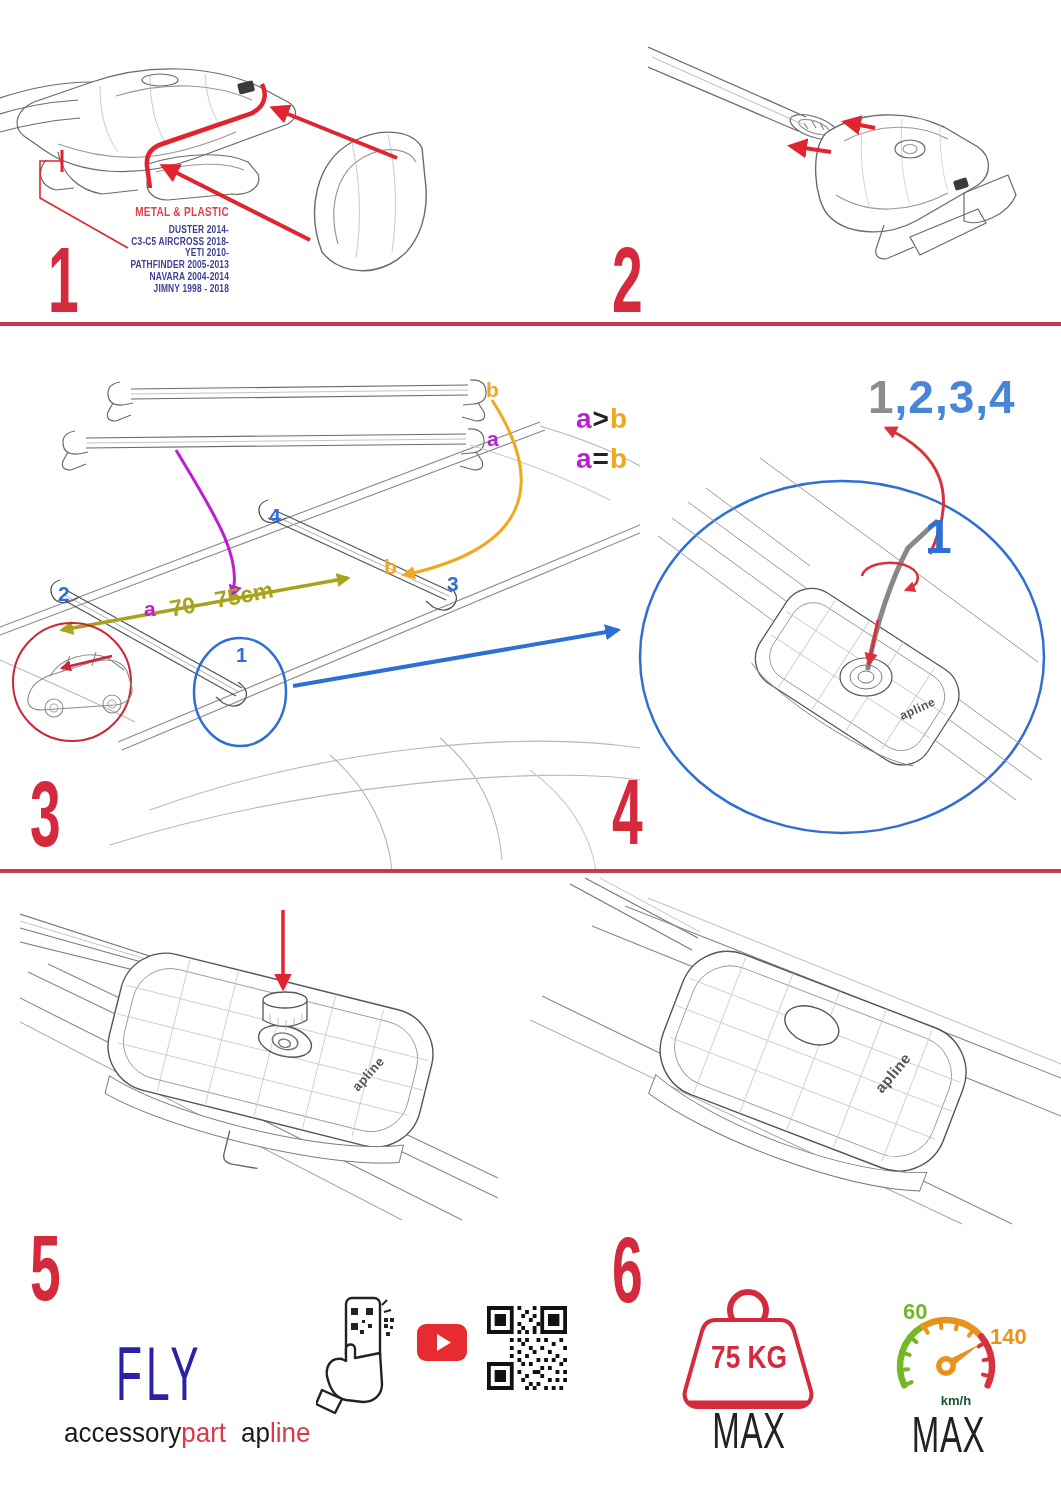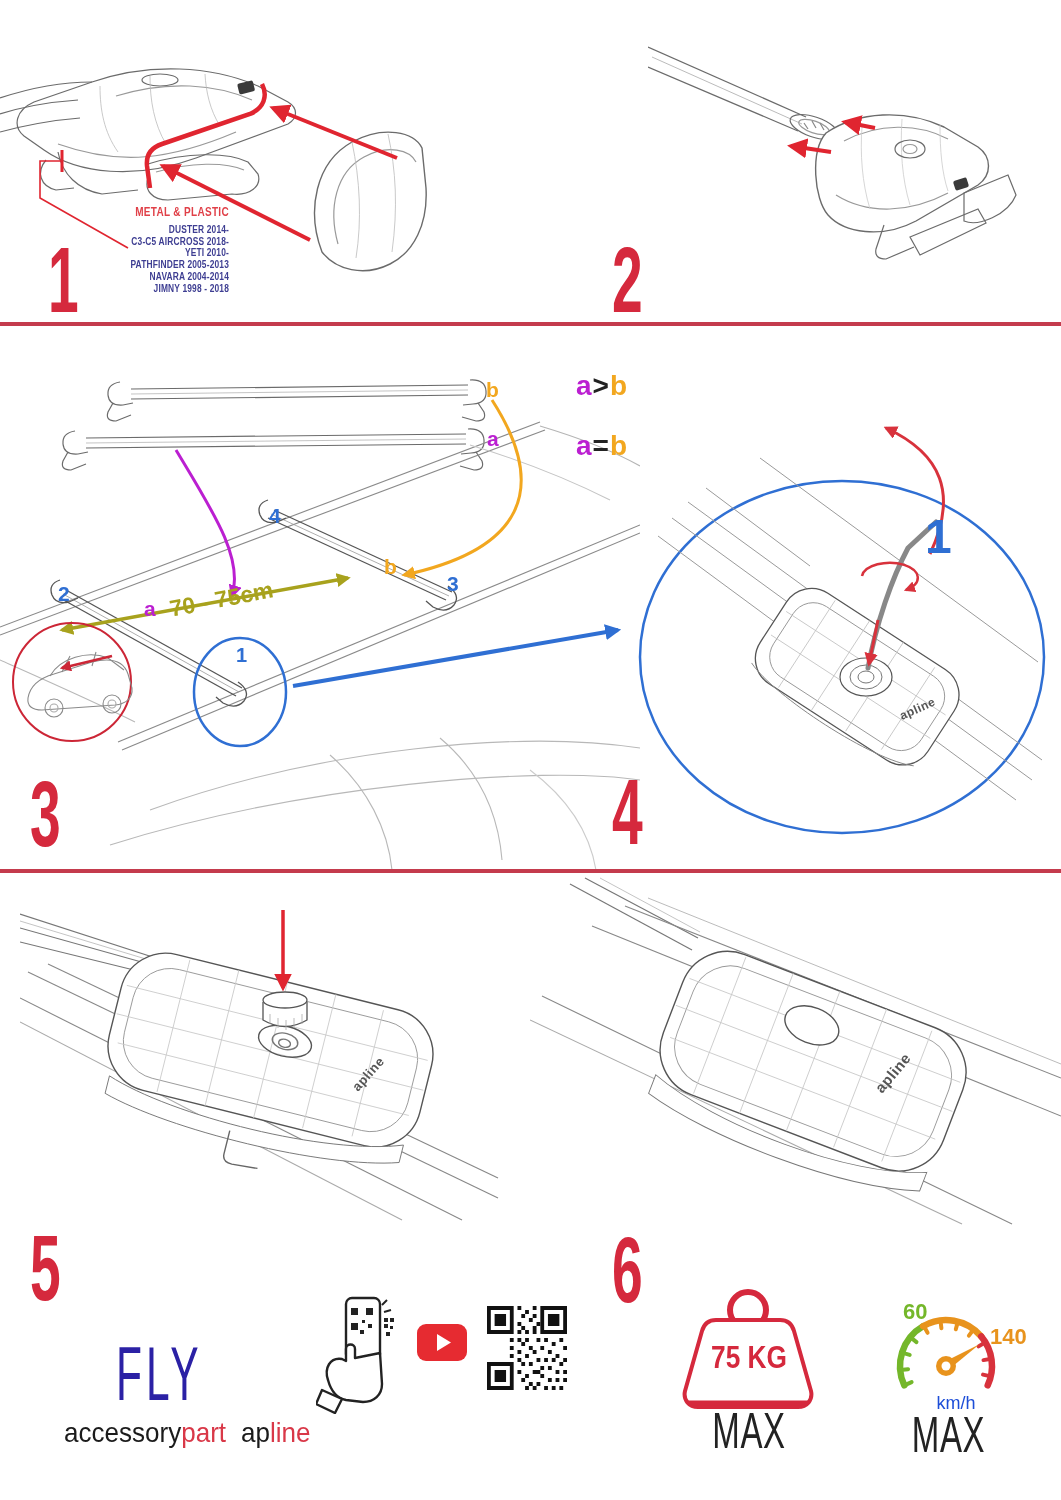--- a/index.html
+++ b/index.html
@@ -13,32 +13,32 @@
   .blue{color:#2f6fd3;font-weight:700;}
   .orange{color:#f2a71f;font-weight:700;}
   .purple{color:#bb1fd1;font-weight:700;}
   .dark{color:#222;font-weight:700;}
   .poslbl{font-size:21px;}
   .models-block{position:absolute;left:0;top:205px;width:229px;text-align:right;
                 transform:scaleX(.8);transform-origin:100% 0;}
   .material{font-size:12.5px;font-weight:700;color:#e04048;letter-spacing:.4px;margin-bottom:5px;}
   .model-line{font-size:10.5px;font-weight:700;color:#3e3e92;line-height:11.7px;letter-spacing:.2px;}
   .dist{transform:rotate(-11deg);transform-origin:0 50%;font-size:23px;font-weight:700;color:#a8a21d;}
-  .rule{font-size:28px;font-weight:700;letter-spacing:1px;}
+  .rule{font-size:28px;font-weight:700;letter-spacing:1px;margin-top:33px;}
   .seq{font-size:46px;font-weight:700;letter-spacing:1px;}
   .pt1{font-size:48px;font-weight:700;color:#2f6fd3;}
   .fly{font-size:76px;font-weight:400;color:#2b21a5;letter-spacing:7px;
        transform:scaleX(.56);transform-origin:0 0;}
   .logoline{font-size:28px;font-weight:400;letter-spacing:0;transform:scaleX(.93);transform-origin:0 0;}
   .logoline .k{color:#1b1b1b;} .logoline .r{color:#d93848;}
   .cnum{position:absolute;text-align:center;}
   .kg{font-size:32px;font-weight:700;color:#d5293d;transform:scaleX(.82);transform-origin:50% 0;}
   .maxtxt{font-size:50px;font-weight:400;color:#222;transform:scaleX(.66);transform-origin:50% 0;letter-spacing:1px;}
   .sp{font-size:22px;font-weight:700;}
-  .kmh{font-size:18px;color:#1d4ed8;font-weight:400;}
+  .kmh{font-size:13px;color:#14532d;font-weight:700;}
 </style>
 </head>
 <body>
 
 <div class="page">
 
   <svg class="art" style="left:0;top:40px" width="430" height="270" viewBox="0 0 430 270">
     <defs>
       <marker id="m1r" viewBox="0 0 10 10" refX="8" refY="5" markerWidth="5" markerHeight="5" orient="auto-start-reverse">
         <path d="M0,0L10,5L0,10z" fill="#e02530"></path>
@@ -248,24 +248,27 @@
   <span class="lbl blue poslbl" style="left:269px;top:505px">4</span>
   <span class="lbl blue poslbl" style="left:447px;top:573px">3</span>
   <span class="lbl orange poslbl" style="left:384px;top:556px">b</span>
   <span class="lbl purple poslbl" style="left:144px;top:598px">a</span>
   <span class="lbl blue" style="left:236px;top:645px;font-size:20px">1</span>
   <span class="lbl dist" style="left:170px;top:598px">70 - 75cm</span>
 
   <div class="lbl rule" style="left:576px;top:372px">
     <span class="purple">a</span><span class="dark">&gt;</span><span class="orange">b</span>
   </div>
-  <div class="lbl rule" style="left:576px;top:432px">
+  <div class="lbl rule" style="left:576px;top:412px">
     <span class="purple">a</span><span class="dark">=</span><span class="orange">b</span>
   </div>
 
+  <div class="lbl seq" style="left:868px;top:374px">
+    <span style="color:#8d8d8d">1</span><span style="color:#4a86d8">,2,3,4</span>
+  </div>
   <span class="lbl pt1" style="left:925px;top:513px">1</span>
 
   <div class="stepnum" style="left:30px;top:768px">3</div>
   <div class="stepnum" style="left:612px;top:766px">4</div>
 
   <div class="divider" style="top:869px"></div>
 
   <svg class="art" style="left:20px;top:880px" width="480" height="345" viewBox="0 0 480 345">
     <defs>
       <marker id="m5r" viewBox="0 0 10 10" refX="8" refY="5" markerWidth="5" markerHeight="5" orient="auto-start-reverse">

